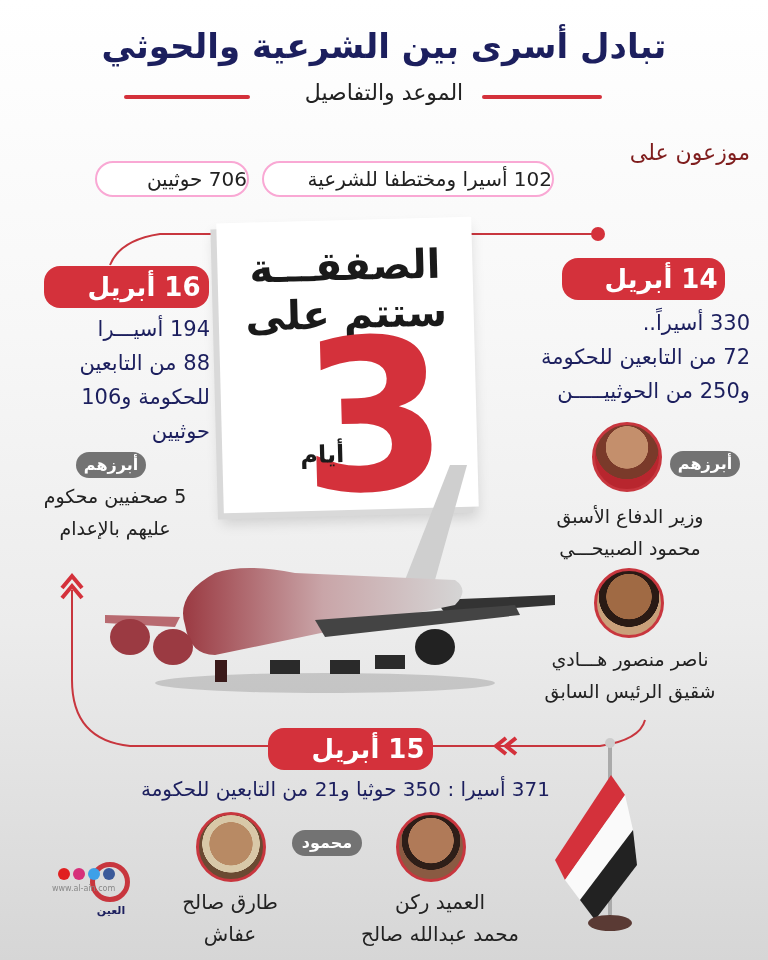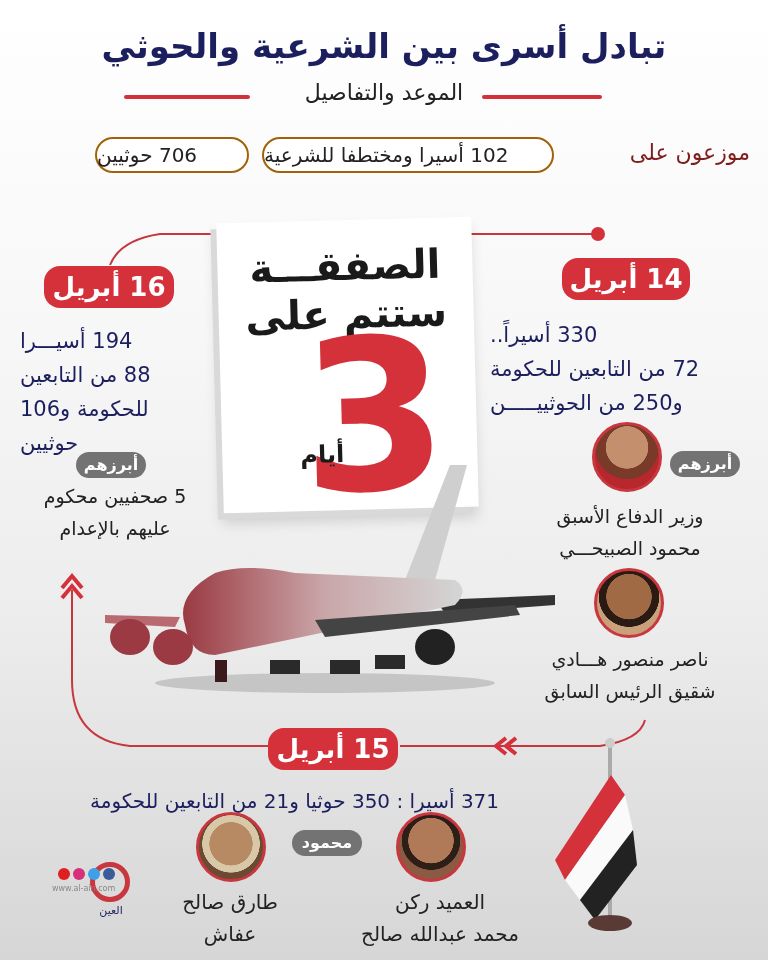--- a/index.html
+++ b/index.html
@@ -4,24 +4,24 @@
 <style>
   html,body{margin:0;padding:0;}
   body{width:768px;height:960px;overflow:hidden;position:relative;
     background:linear-gradient(180deg,#ffffff 0%,#f7f7f7 35%,#ececec 65%,#d6d6d6 100%);
     font-family:"DejaVu Sans","Liberation Sans",sans-serif;direction:rtl;}
   .abs{position:absolute;}
   .red{color:#7f1d1d;}
   .title{top:26px;left:0;width:768px;text-align:center;font-size:34px;font-weight:bold;color:#1c1f5e;letter-spacing:-0.5px;}
   .sub-line{height:4px;background:#d4313b;border-radius:2px;top:95px;}
   .subtitle{top:80px;left:0;width:768px;text-align:center;font-size:22px;color:#222;}
-  .pill{border:2px solid #a16207;border-radius:18px;background:#fff;height:32px;line-height:32px;text-align:left;font-size:20px;color:#222;}
-  .date-badge{background:#d4313b;color:#fff;border-radius:16px;font-size:26px;font-weight:bold;text-align:center;height:42px;line-height:42px;}
+  .pill{border:2px solid #f9a8d4;border-radius:18px;background:#fff;height:32px;line-height:32px;text-align:right;font-size:20px;color:#222;margin-top:24px;}
+  .date-badge{background:#d4313b;color:#fff;border-radius:16px;font-size:26px;font-weight:bold;text-align:center;height:42px;line-height:42px;padding-left:35px;}
   .navy-badge{background:#737373;color:#fff;border-radius:14px;font-size:16px;font-weight:bold;text-align:center;height:26px;line-height:26px;}
-  .txt{font-size:21px;line-height:34px;color:#1c1f5e;text-align:left;margin-top:12px;}
+  .txt{font-size:21px;line-height:34px;color:#1c1f5e;text-align:right;}
   .blk{font-size:19px;line-height:32px;color:#222;text-align:center;}
   .paper{top:220px;left:220px;width:255px;height:290px;background:#fff;
     box-shadow:-6px 6px 0 #d9d9d9, -2px 10px 14px rgba(0,0,0,0.15);transform:rotate(-1.5deg);}
   .deal{font-size:40px;font-weight:bold;color:#1a1a1a;text-align:center;width:100%;line-height:48px;}
   .three{font-size:210px;font-weight:bold;color:#d4313b;line-height:200px;}
   .avatar{border-radius:50%;border:3px solid #c8363e;overflow:hidden;background:#c9a58a;}
 </style>
 </head>
 <body>
 
@@ -124,20 +124,20 @@
 <svg class="abs" style="top:735px;left:545px;" width="110" height="200">
   <rect x="63" y="5" width="4" height="175" fill="#aaa"></rect>
   <circle cx="65" cy="8" r="5" fill="#ccc"></circle>
   <polygon points="66,40 10,125 20,145 80,60" fill="#d4313b"></polygon>
   <polygon points="80,60 20,145 35,165 88,95" fill="#fafafa"></polygon>
   <polygon points="88,95 35,165 50,185 92,130" fill="#222"></polygon>
   <ellipse cx="65" cy="188" rx="22" ry="8" fill="#5a3a34"></ellipse>
 </svg>
 
 <div class="abs" style="top:862px;left:90px;width:40px;height:40px;border:5px solid #c8363e;border-radius:50%;box-sizing:border-box;"></div>
-<div class="abs" style="top:904px;left:86px;width:50px;text-align:center;font-size:11px;font-weight:normal;color:#1c1f5e;">العين</div>
+<div class="abs" style="top:904px;left:86px;width:50px;text-align:center;font-size:11px;font-weight:bold;color:#1c1f5e;">العين</div>
 <div class="abs" style="top:868px;left:58px;display:flex;gap:3px;direction:ltr;">
   <span style="width:12px;height:12px;border-radius:50%;background:#e02020;display:inline-block;"></span>
   <span style="width:12px;height:12px;border-radius:50%;background:#d6307a;display:inline-block;"></span>
   <span style="width:12px;height:12px;border-radius:50%;background:#3ea0e8;display:inline-block;"></span>
   <span style="width:12px;height:12px;border-radius:50%;background:#3b5a9a;display:inline-block;"></span>
 </div>
 <div class="abs" style="top:884px;left:52px;font-size:8px;color:#888;direction:ltr;">www.al-ain.com</div>
 
 </body></html>

